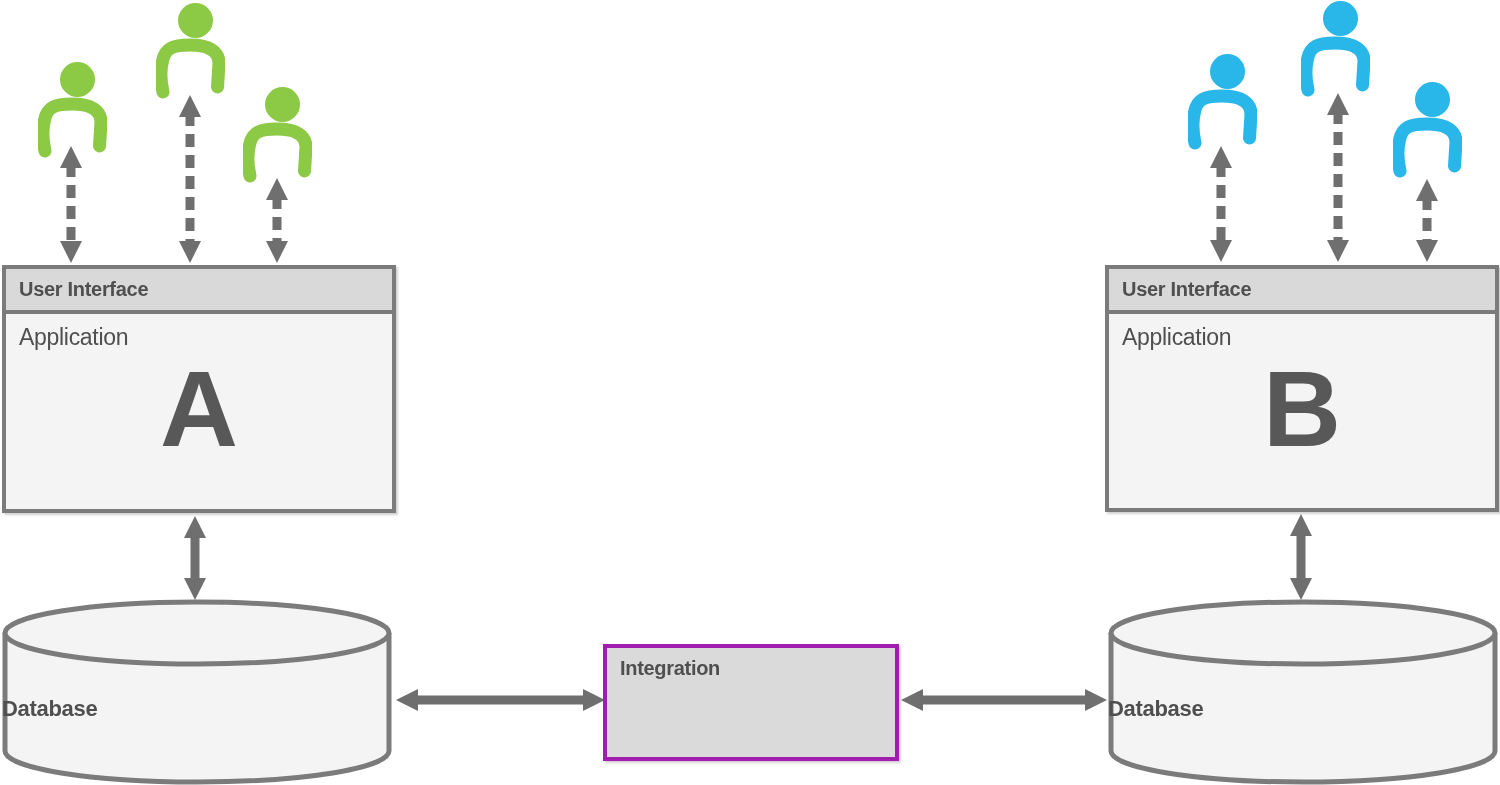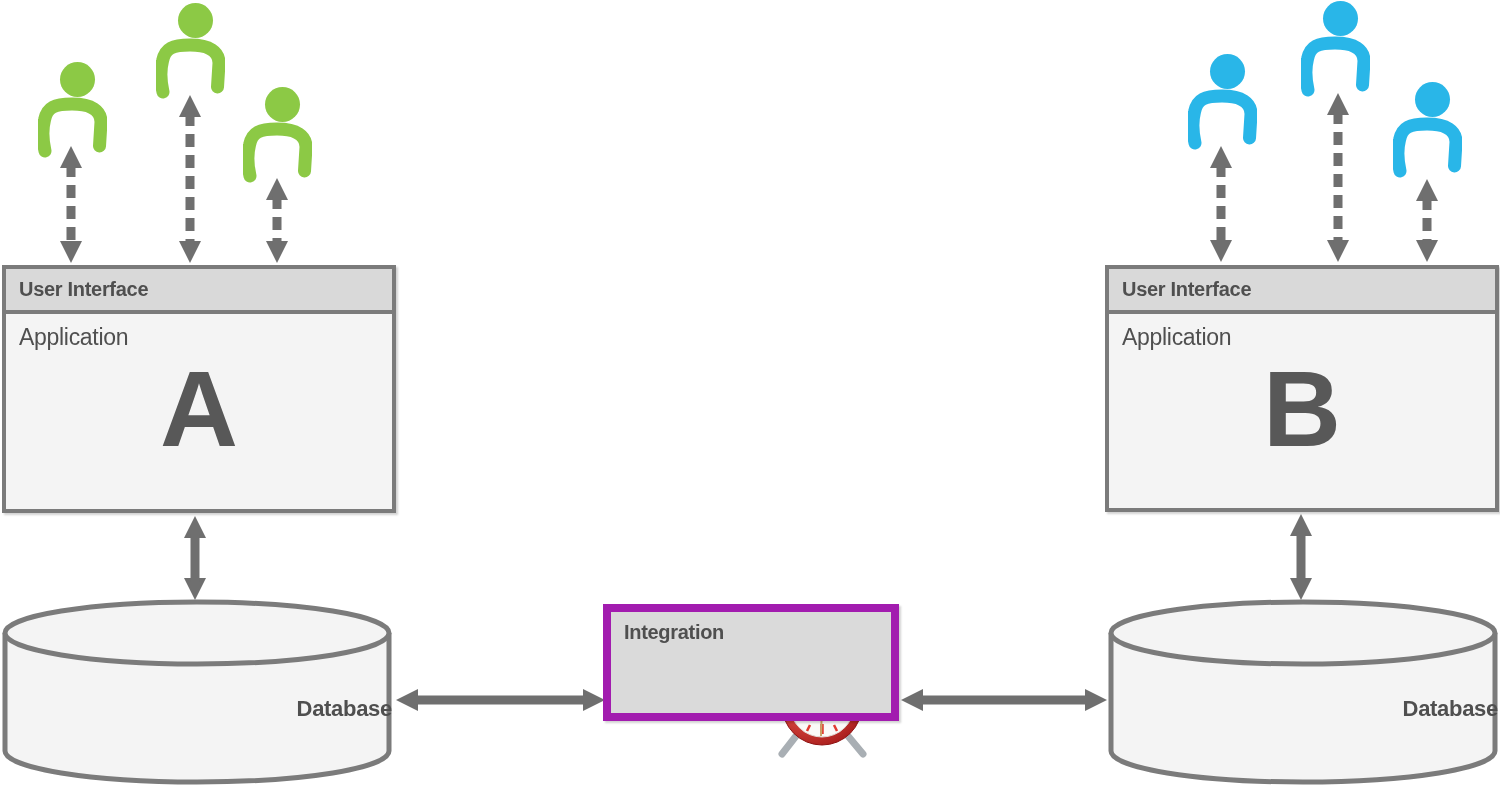--- a/index.html
+++ b/index.html
@@ -14,27 +14,27 @@
   #box-b { left:1105px; top:265px; width:394px; height:247px; }
 
   .app-header { height:45px; background:#D9D9D9; border-bottom:4px solid #7B7B7B;
                 font-size:20px; font-weight:bold; color:#4F4F4F; line-height:41px;
                 padding-left:13px; letter-spacing:-0.3px; }
   .app-label  { position:absolute; left:13px; top:55px; font-size:23px; font-weight:normal;
                 color:#4F4F4F; letter-spacing:-0.3px; }
   .app-letter { position:absolute; left:0; right:0; top:86px; text-align:center;
                 font-size:108px; font-weight:bold; color:#585858; line-height:1; }
 
-  .integration-box { position:absolute; left:603px; top:604px; width:296px; height:117px;
-                     border:8px solid #a21caf; background:#DADADA;
+  .integration-box { position:absolute; left:603px; top:644px; width:296px; height:117px;
+                     border:4px solid #a21caf; background:#DADADA;
                      box-shadow:2px 2px 2px rgba(0,0,0,0.18); }
   .integration-label { position:absolute; left:13px; top:9px; font-size:20px;
                        font-weight:bold; color:#4F4F4F; letter-spacing:-0.3px; }
 
-  .db-label { position:absolute; text-align:right; font-size:22px; font-weight:bold;
+  .db-label { position:absolute; text-align:left; font-size:22px; font-weight:bold;
               color:#4F4F4F; letter-spacing:-0.3px; }
   #db-label-a { left:2px;    top:696px; width:390px; }
   #db-label-b { left:1108px; top:696px; width:390px; }
 </style>
 </head>
 <body>
 
 <div class="canvas">
 
   <svg class="gfx" width="1500" height="785" viewBox="0 0 1500 785">

